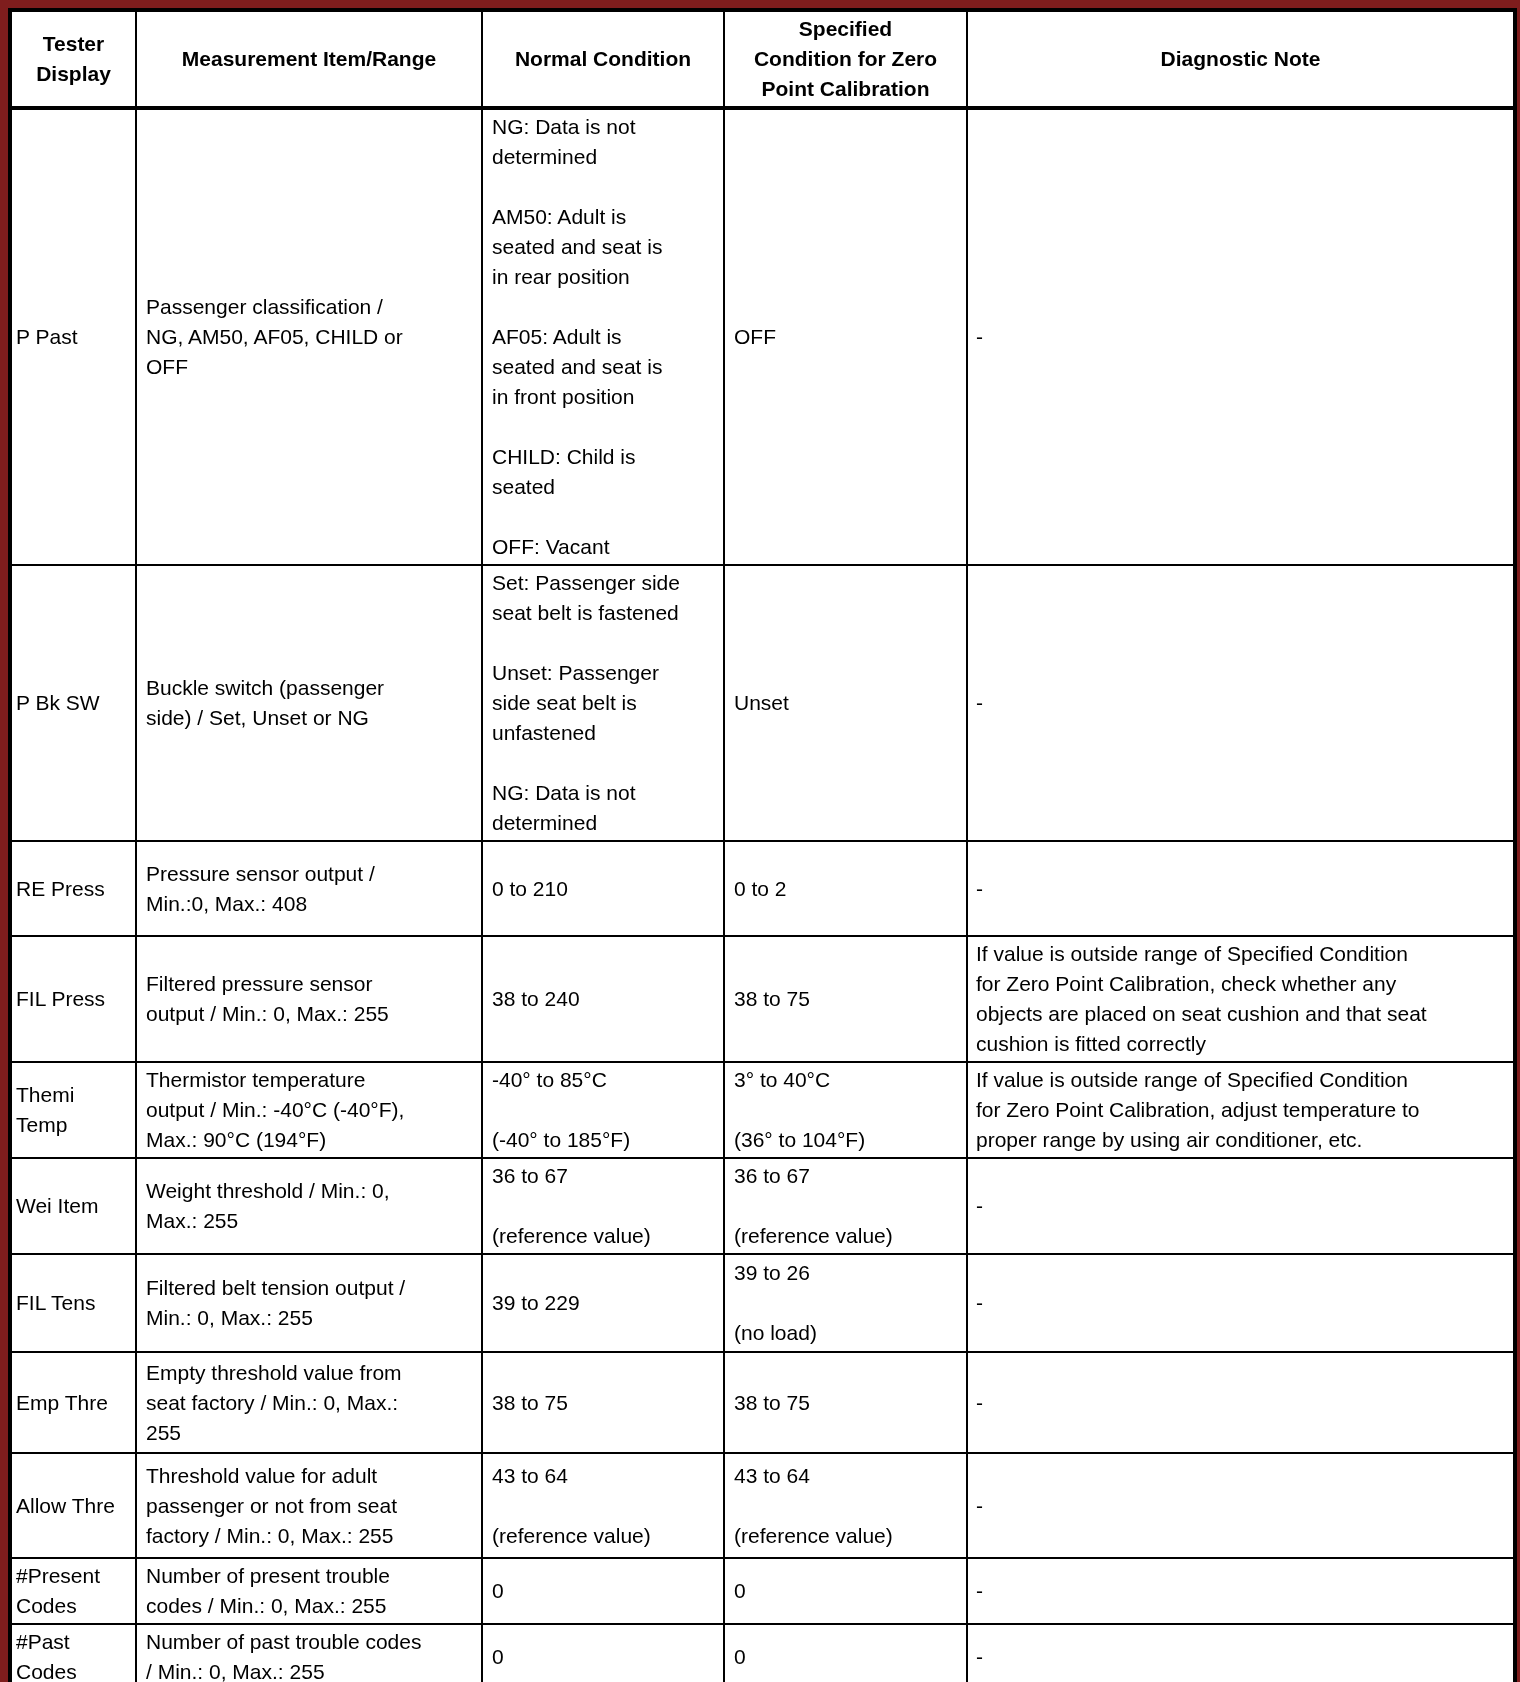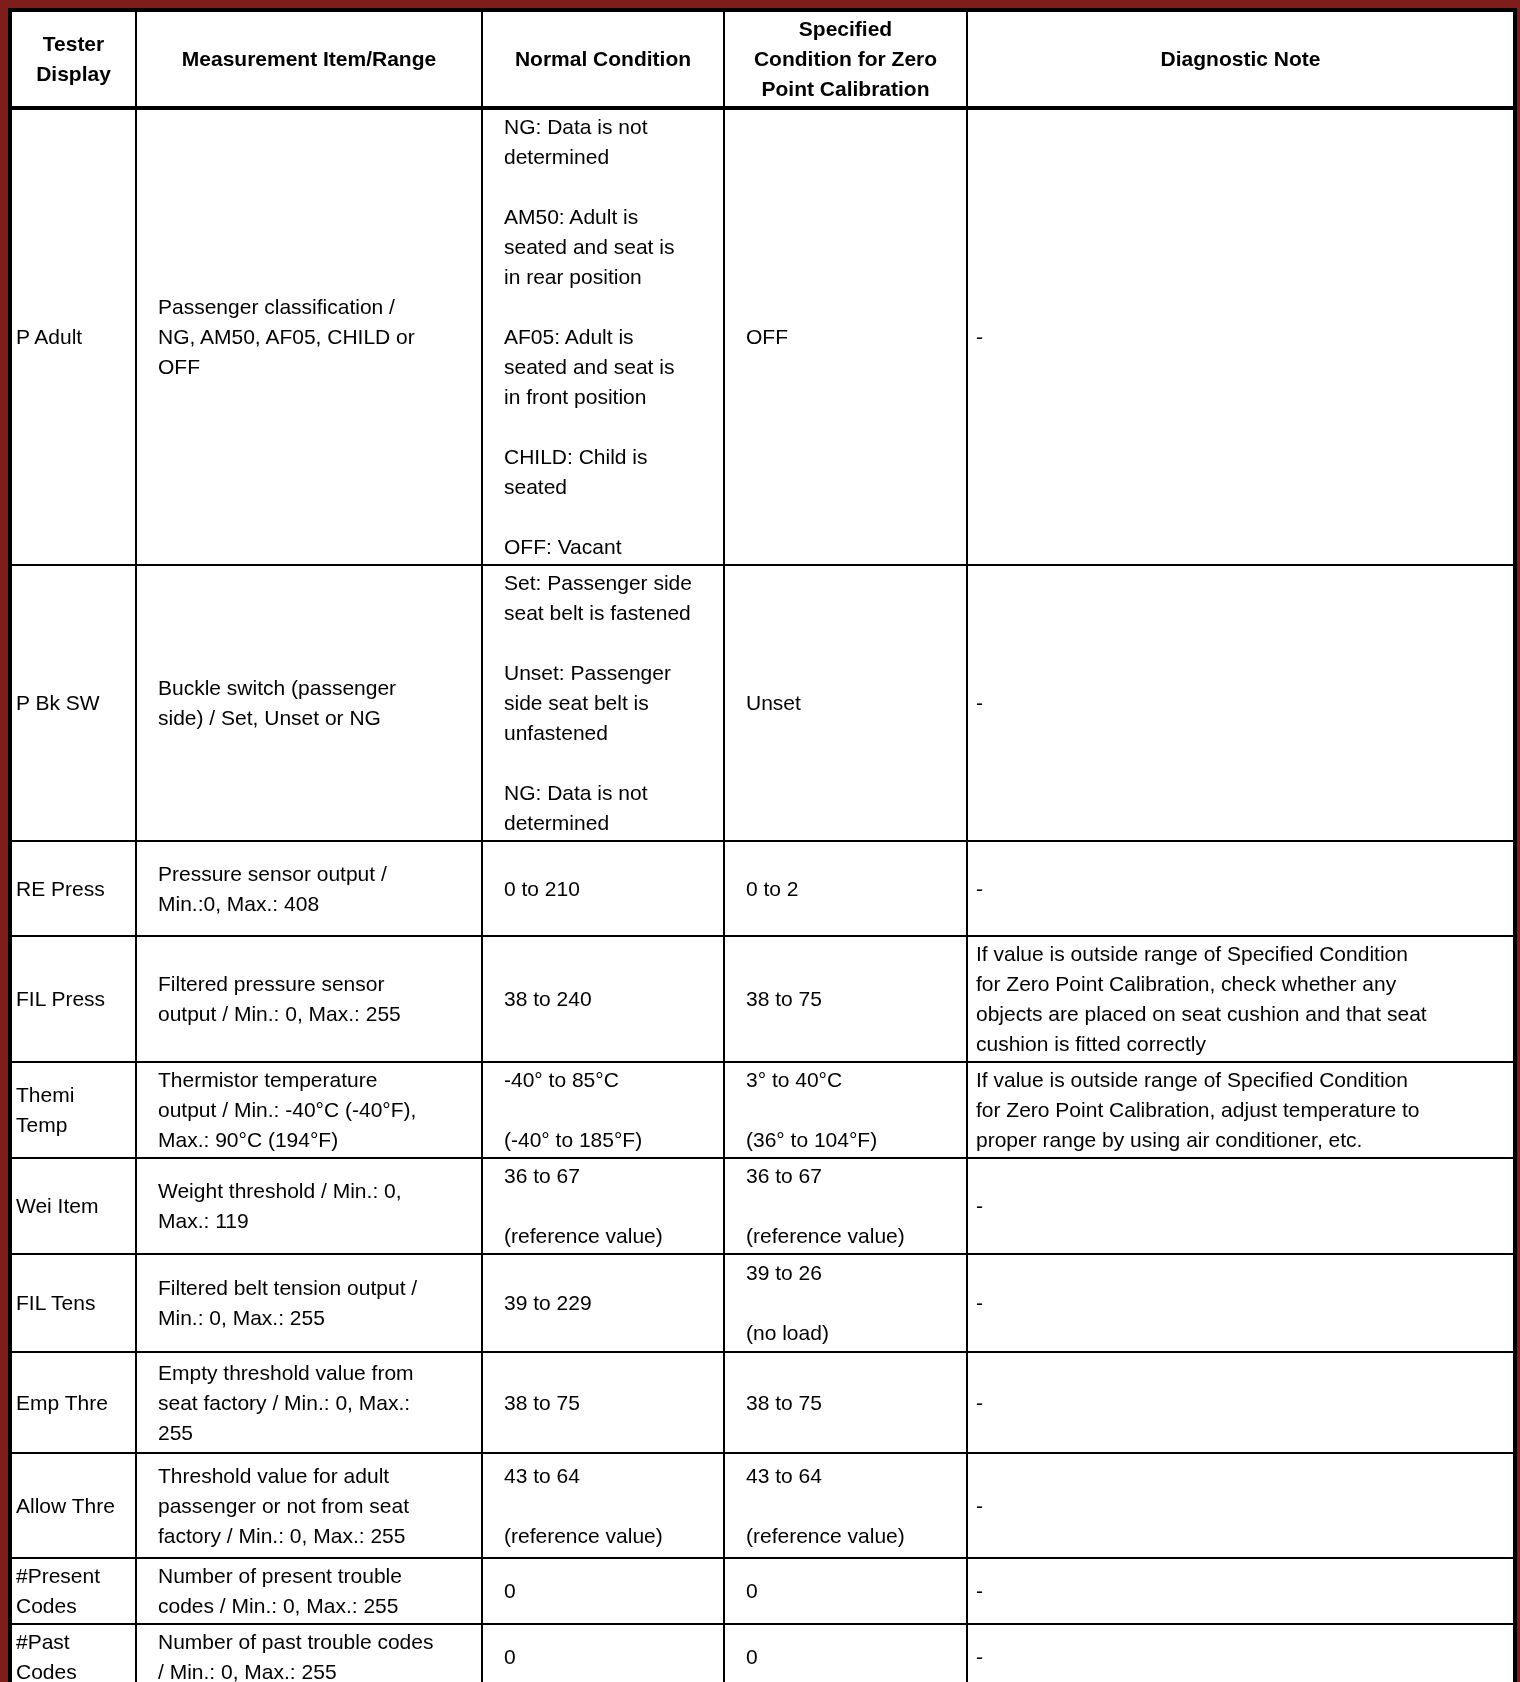--- a/index.html
+++ b/index.html
@@ -43,21 +43,21 @@
   }
   thead th {
     border-bottom: 4px solid #000000;
     font-weight: bold;
     text-align: center;
     padding: 2px 4px;
     line-height: 30px;
   }
   td {
     text-align: left;
-    padding: 2px 6px 2px 21px;
+    padding: 2px 6px 2px 9px;
   }
   td.c1 { padding: 2px 2px 2px 4px; }
   td.c5 { padding: 2px 4px 2px 8px; }
 
   thead tr           { height: 95px;  }
   tbody tr:nth-child(1)  { height: 450px; }
   tbody tr:nth-child(2)  { height: 273px; }
   tbody tr:nth-child(3)  { height: 95px;  }
   tbody tr:nth-child(4)  { height: 118px; }
   tbody tr:nth-child(5)  { height: 75px;  }
@@ -87,21 +87,21 @@
         <th>Measurement Item/Range</th>
         <th>Normal Condition</th>
         <th>Specified
 Condition for Zero
 Point Calibration</th>
         <th>Diagnostic Note</th>
       </tr>
     </thead>
     <tbody id="table-body">
         <tr>
-    <td class="c1">P Adult</td>
+    <td class="c1">P Past</td>
     <td class="c2">Passenger classification /
 NG, AM50, AF05, CHILD or
 OFF</td>
     <td class="c3">NG: Data is not
 determined
 
 AM50: Adult is
 seated and seat is
 in rear position
 
@@ -163,21 +163,21 @@
     <td class="c4">3° to 40°C
 
 (36° to 104°F)</td>
     <td class="c5">If value is outside range of Specified Condition
 for Zero Point Calibration, adjust temperature to
 proper range by using air conditioner, etc.</td>
   </tr>
         <tr>
     <td class="c1">Wei Item</td>
     <td class="c2">Weight threshold / Min.: 0,
-Max.: 119</td>
+Max.: 255</td>
     <td class="c3">36 to 67
 
 (reference value)</td>
     <td class="c4">36 to 67
 
 (reference value)</td>
     <td class="c5">-</td>
   </tr>
         <tr>
     <td class="c1">FIL Tens</td>

